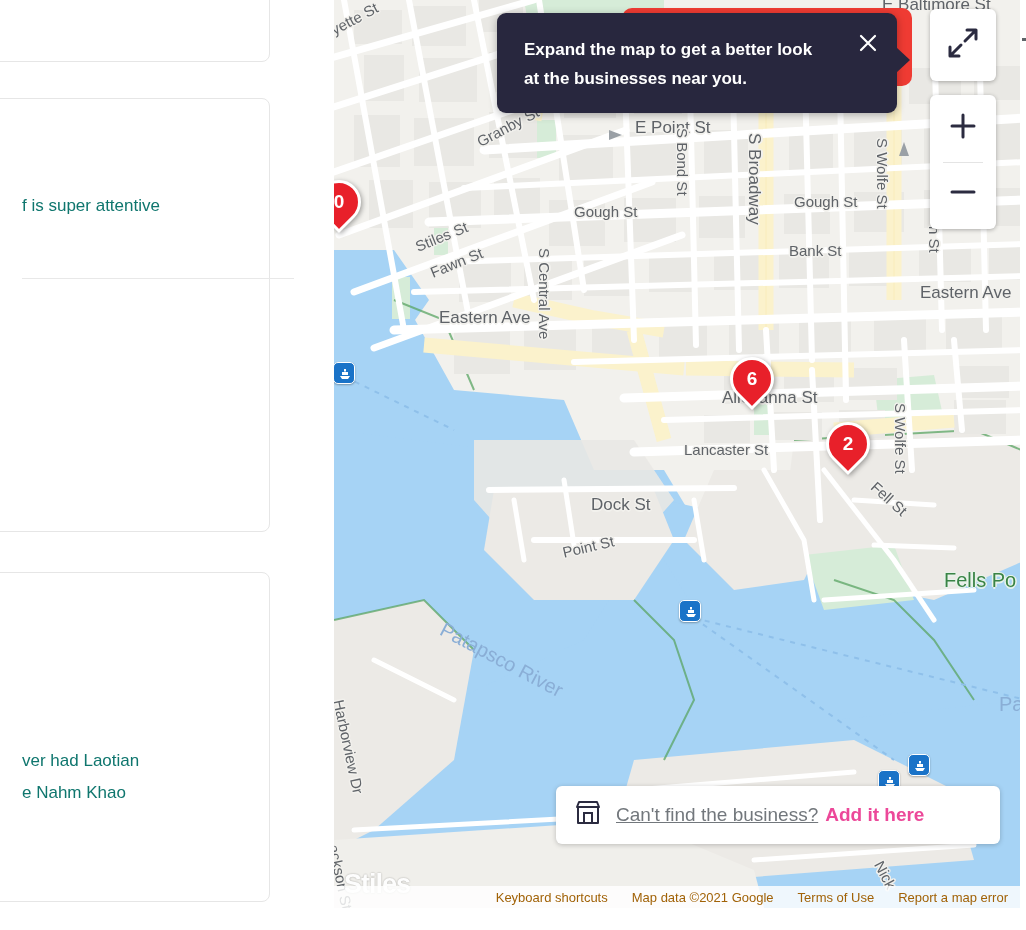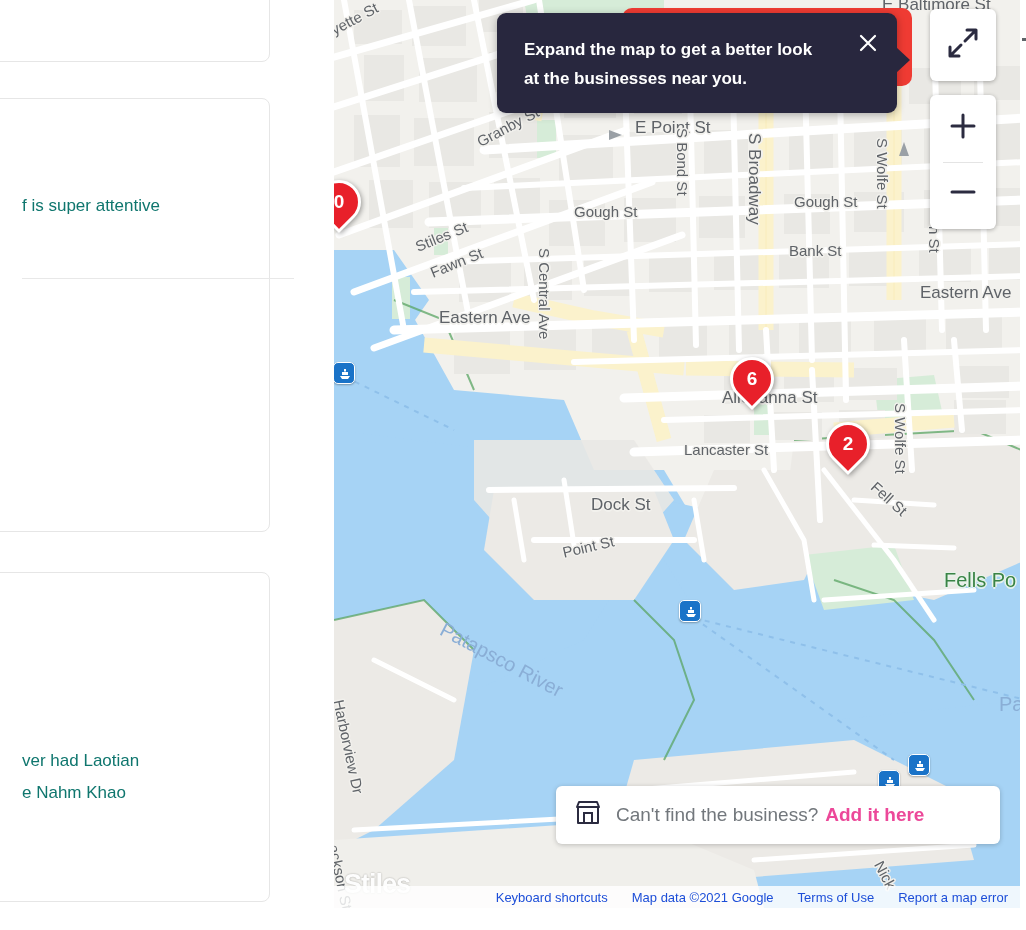--- a/index.html
+++ b/index.html
@@ -220,20 +220,21 @@
     display: flex;
     align-items: center;
     padding: 0 18px;
     cursor: pointer;
   }
   #store-icon { flex: 0 0 auto; margin-right: 14px; display: block; }
   #add-banner-text {
     font-size: 19px;
     color: #72777c;
     white-space: nowrap;
+    text-decoration: underline;
   }
   #add-banner-link {
     font-size: 19px;
     font-weight: bold;
     color: #ec4899;
     margin-left: 7px;
     white-space: nowrap;
   }
 
   
@@ -251,21 +252,21 @@
   #attrib-bar {
     position: absolute;
     left: 0; bottom: 0;
     width: 692px; height: 22px;
     display: flex;
     align-items: center;
     justify-content: flex-end;
     padding-right: 6px;
     background: rgba(255,255,255,0.82);
     font-size: 13px;
-    color: #1d4ed8;
+    color: #a16207;
   }
   #attrib-bar .item { padding: 0 12px; white-space: nowrap; }
   #attrib-bar .item.link { cursor: pointer; }
 
   
   #bottom-strip {
     position: absolute;
     left: 0; top: 908px;
     width: 1026px; height: 22px;
     background: #ffffff;

